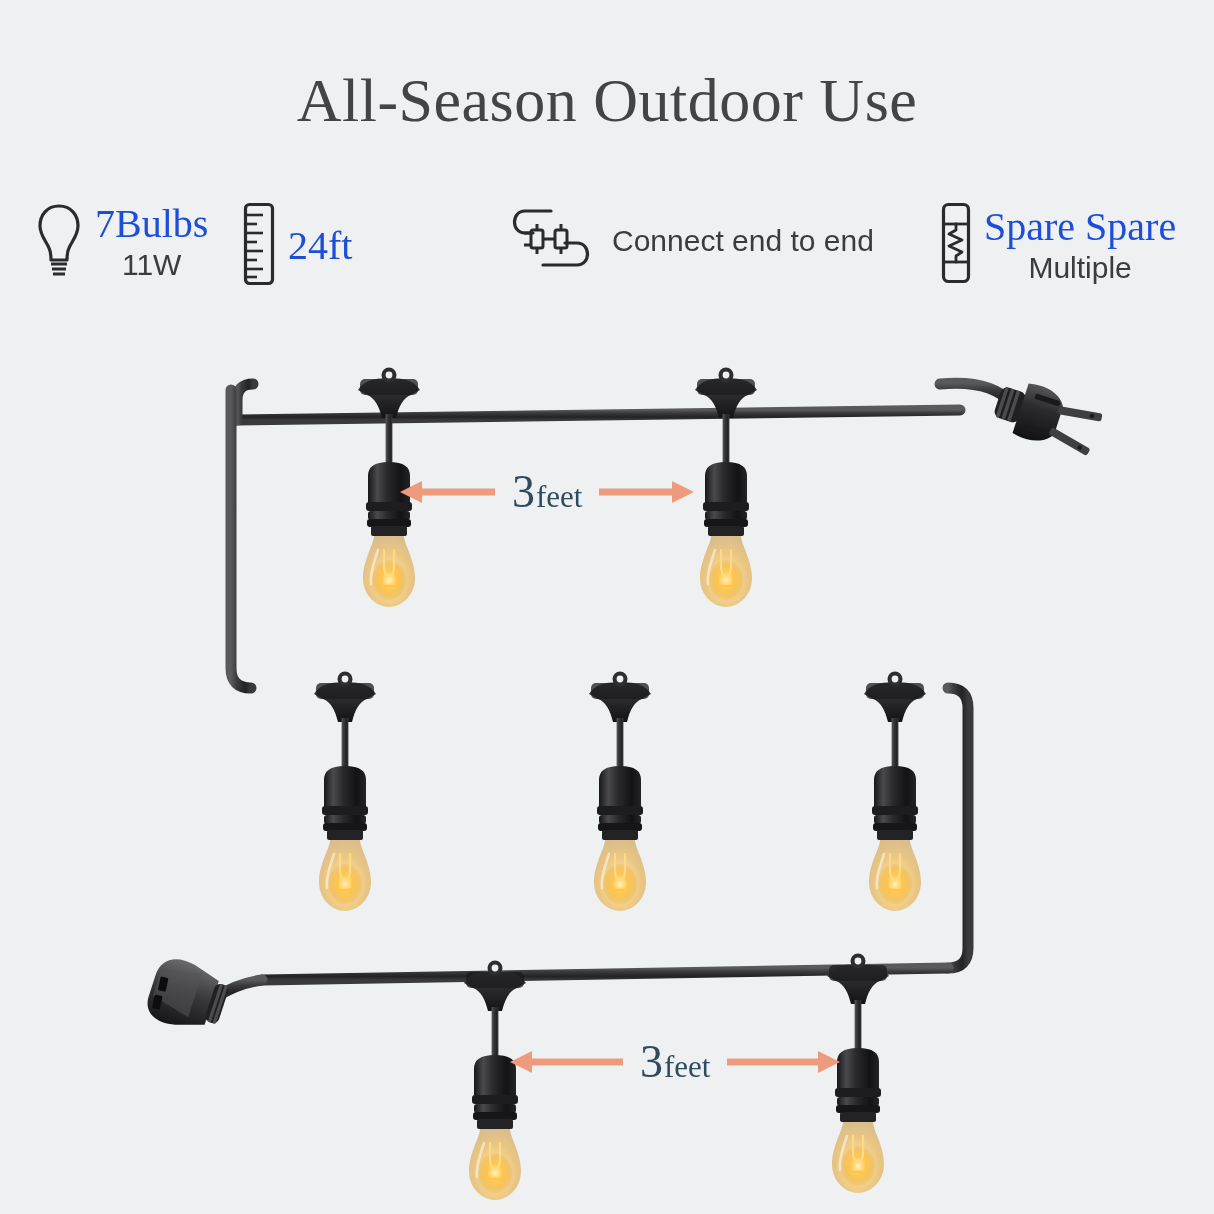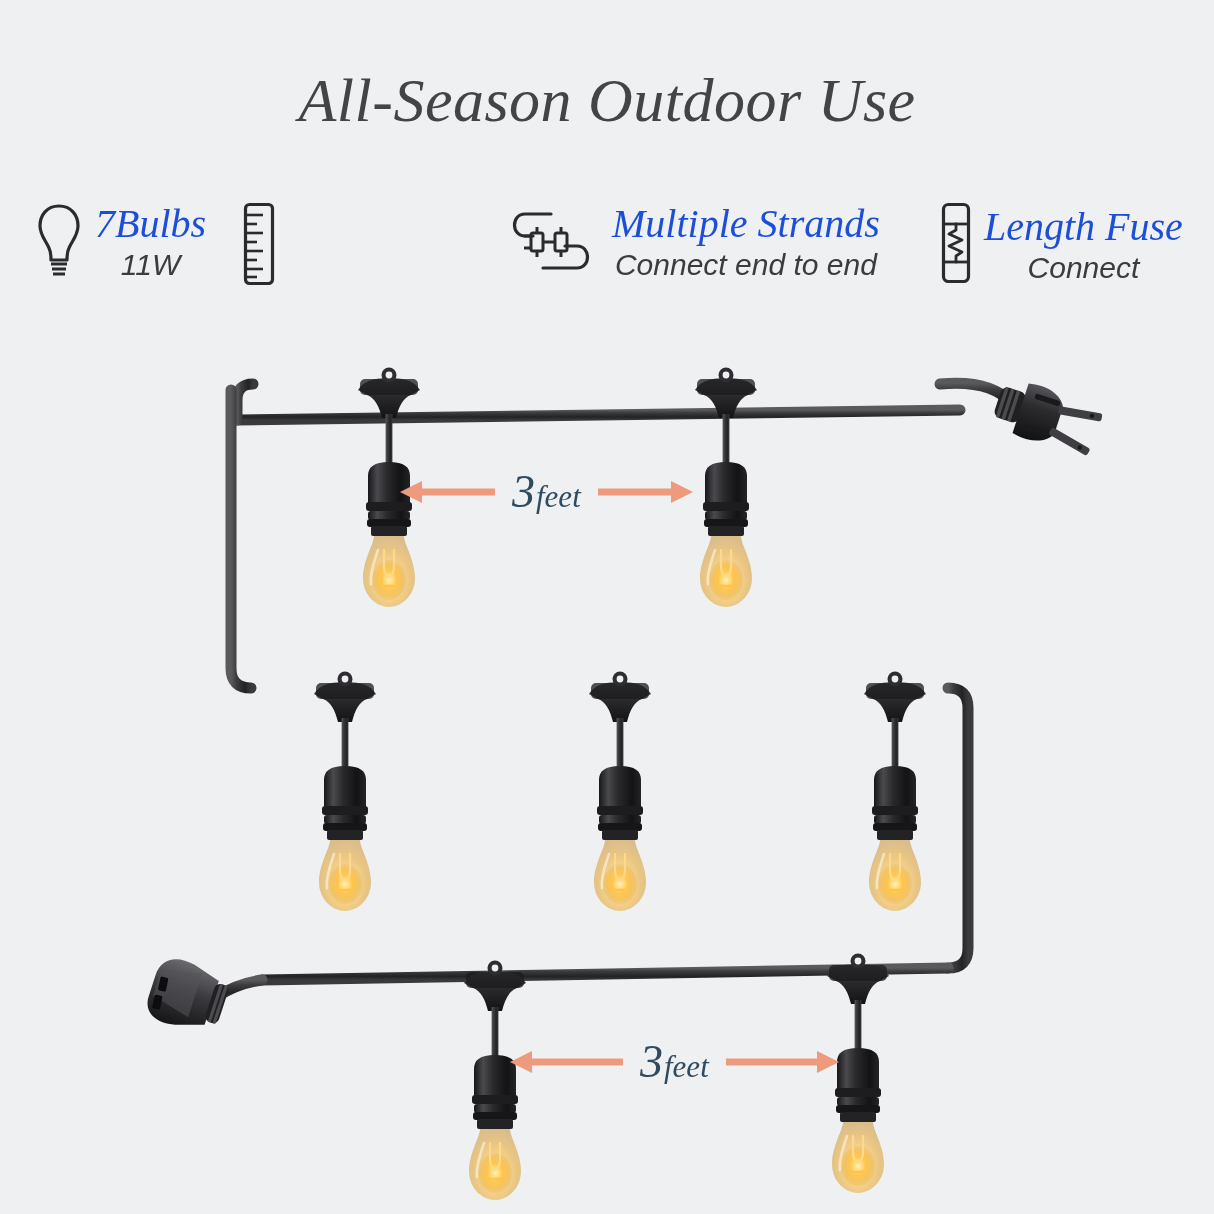--- a/index.html
+++ b/index.html
@@ -13,21 +13,20 @@
     height: 1214px;
     overflow: hidden;
     font-family: "Liberation Sans", sans-serif;
     -webkit-font-smoothing: antialiased;
   }
   .page {
     position: relative;
     width: 1214px;
     height: 1214px;
     background: #eef0f1;
-    font-style: italic;
   }
 
   
   .title {
     position: absolute;
     top: 64px;
     left: 0;
     width: 1214px;
     text-align: center;
     font-family: "Liberation Serif", serif;
@@ -151,20 +150,21 @@
           <line x1="2.5" y1="22" x2="14" y2="22" stroke="#2b2b2d" stroke-width="2.6"></line>
           <line x1="2.5" y1="31" x2="20" y2="31" stroke="#2b2b2d" stroke-width="2.6"></line>
           <line x1="2.5" y1="40" x2="14" y2="40" stroke="#2b2b2d" stroke-width="2.6"></line>
           <line x1="2.5" y1="49" x2="20" y2="49" stroke="#2b2b2d" stroke-width="2.6"></line>
           <line x1="2.5" y1="58" x2="14" y2="58" stroke="#2b2b2d" stroke-width="2.6"></line>
           <line x1="2.5" y1="67" x2="20" y2="67" stroke="#2b2b2d" stroke-width="2.6"></line>
           <line x1="2.5" y1="75" x2="14" y2="75" stroke="#2b2b2d" stroke-width="2.6"></line>
         </svg>
       </span>
       <span class="ftext">
+        <span class="fmain">24ft</span>
       </span>
     </div>
 
     <div class="feature" id="feat-strands">
       <span class="ficon">
         <svg width="96" height="72" viewBox="0 0 96 72">
 
           <path d="M48 9 L22 9 C8 9 8 31 22 31 L30 31" fill="none" stroke="#2b2b2d" stroke-width="3.2" stroke-linecap="round"></path>
 
           <path d="M62 41 L74 41 C88 41 88 63 74 63 L40 63" fill="none" stroke="#2b2b2d" stroke-width="3.2" stroke-linecap="round"></path>
@@ -175,37 +175,36 @@
           <line x1="40" y1="37" x2="52" y2="37" stroke="#2b2b2d" stroke-width="3"></line>
 
           <rect x="52" y="28" width="12" height="18" rx="2" fill="none" stroke="#2b2b2d" stroke-width="3"></rect>
           <line x1="58" y1="22" x2="58" y2="28" stroke="#2b2b2d" stroke-width="3"></line>
           <line x1="58" y1="46" x2="58" y2="52" stroke="#2b2b2d" stroke-width="3"></line>
           <line x1="21" y1="31" x2="28" y2="31" stroke="#2b2b2d" stroke-width="3"></line>
           <line x1="21" y1="43" x2="28" y2="43" stroke="#2b2b2d" stroke-width="3"></line>
         </svg>
       </span>
       <span class="ftext">
-        <span class="fmain">Multiple Strands</span>
         <span class="fsub">Connect end to end</span>
       </span>
     </div>
 
     <div class="feature" id="feat-fuse">
       <span class="ficon">
         <svg width="30" height="82" viewBox="0 0 30 82">
           <rect x="2.5" y="2.5" width="25" height="77" rx="5" ry="5" fill="none" stroke="#2b2b2d" stroke-width="3.2"></rect>
           <line x1="2.5" y1="22" x2="27.5" y2="22" stroke="#2b2b2d" stroke-width="2.8"></line>
           <line x1="2.5" y1="60" x2="27.5" y2="60" stroke="#2b2b2d" stroke-width="2.8"></line>
           <path d="M15 22 L15 28 L8 32 L21 38 L8 44 L21 50 L15 54 L15 60" fill="none" stroke="#2b2b2d" stroke-width="2.8" stroke-linejoin="round" stroke-linecap="round"></path>
         </svg>
       </span>
       <span class="ftext">
-        <span class="fmain">Length Fuse</span>
-        <span class="fsub">Connect</span>
+        <span class="fmain">Spare Spare</span>
+        <span class="fsub">Multiple</span>
       </span>
     </div>
 
   </div>
 
   <div class="diagram">
     <svg width="1214" height="874" viewBox="0 0 1214 874">
       <defs>
 
         <linearGradient id="cordH" x1="0" y1="0" x2="0" y2="1">

